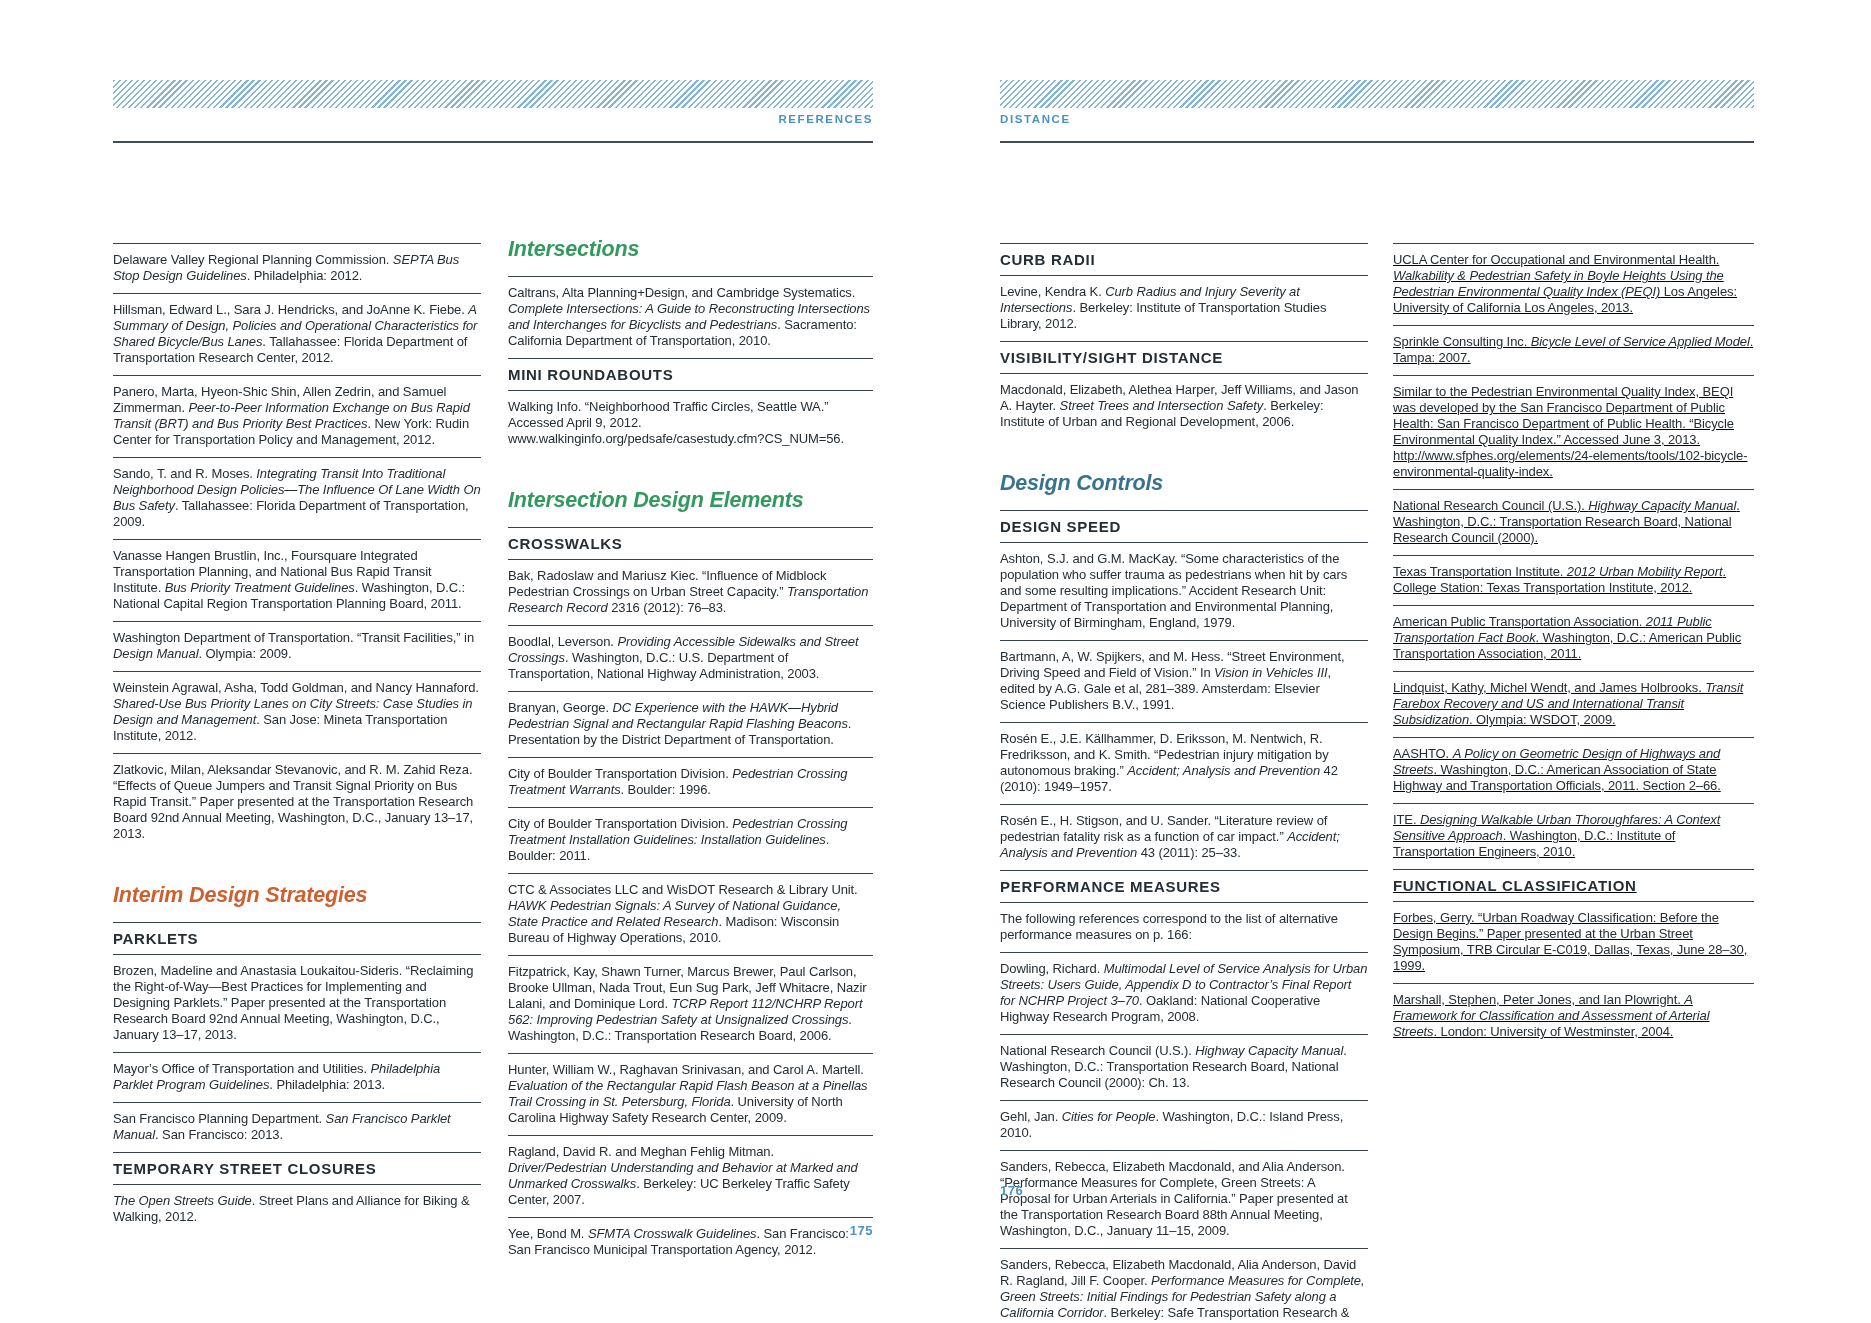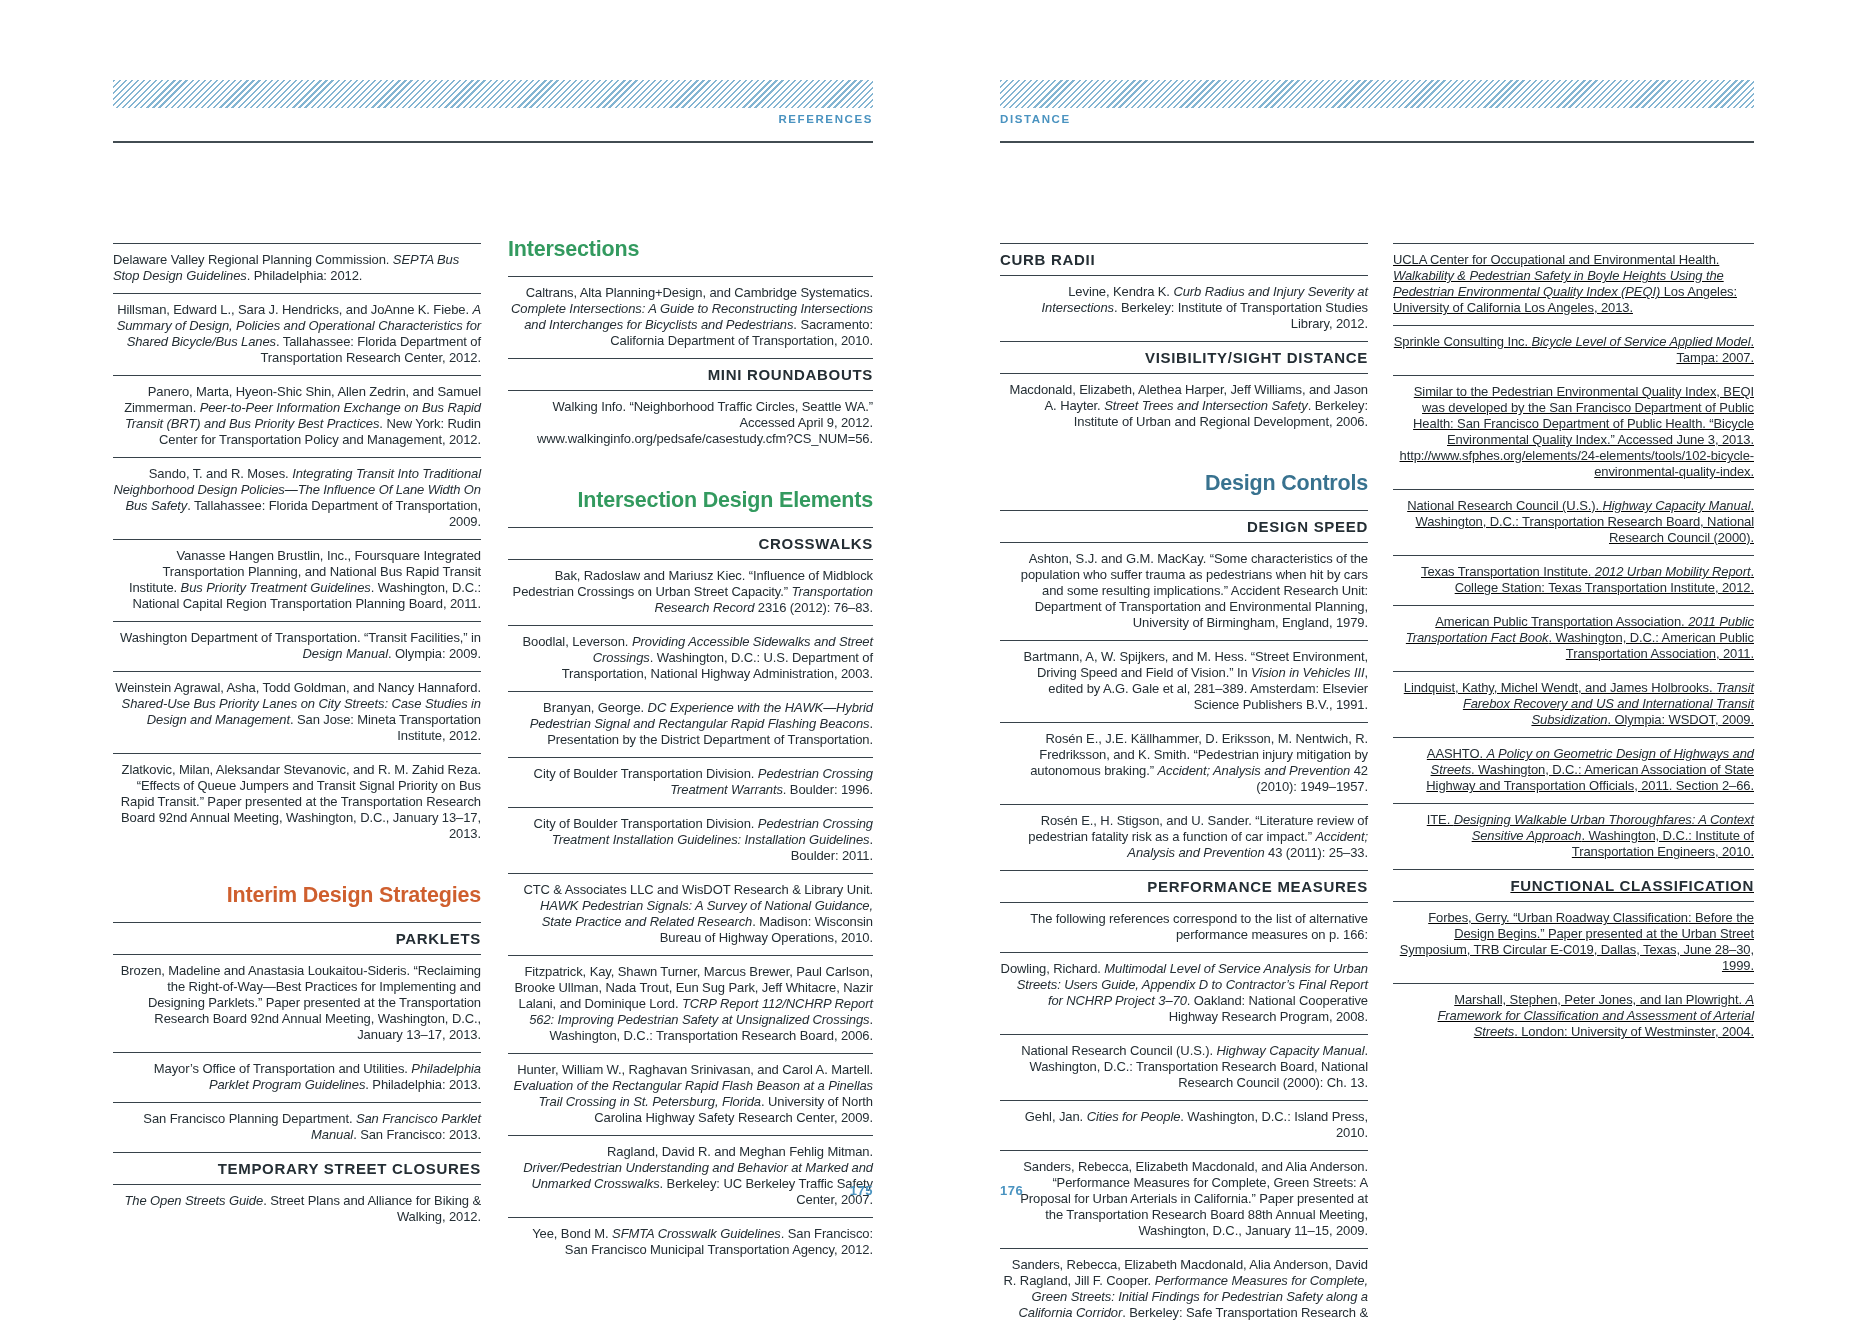--- a/index.html
+++ b/index.html
@@ -27,39 +27,39 @@
   .hrule-l{left:113px;width:760px;}
   .hrule-r{left:1000px;width:754px;}
   
   .column{top:243px;}
   .col-l1{left:113px;width:368px;}
   .col-l2{left:508px;width:365px;}
   .col-r1{left:1000px;width:368px;}
   .col-r2{left:1393px;width:361px;text-decoration:underline;}
   
   .block{border-top:1.5px solid #37424a;padding-top:8px;}
-  .block + .block{margin-top:9px;text-align:right;}
+  .block + .block{margin-top:9px;}
   .entry{
     font-size:13px;line-height:16px;color:#242e34;letter-spacing:-0.1px;
   }
   .entry i{font-style:italic;}
   .subhead{
     font-size:15px;font-weight:bold;letter-spacing:0.7px;color:#242e34;padding-top:9px;line-height:13px;
   }
   .heading{
     border-top:none;padding-top:0;margin-bottom:14px;
-    font-size:21.5px;font-weight:bold;letter-spacing:-0.2px;line-height:26px;
+    font-size:21.5px;font-weight:bold;letter-spacing:-0.2px;line-height:26px;font-style:italic;
   }
   .heading:not(:first-child){margin-top:40px;}
   .column > .heading:first-child{margin-top:-7px;}
   
   .page-number{
     top:1183px;font-size:13px;font-weight:bold;color:#4a93c0;letter-spacing:0.5px;
   }
-  .pn-l{left:513px;width:360px;text-align:right;}
+  .pn-l{left:513px;width:360px;text-align:right;margin-top:40px;}
   .pn-r{left:1000px;width:200px;text-align:left;}
 </style>
 </head>
 <body>
 
 <div>
   <div class="abs hatch bar-l"></div>
   <div class="abs page-label label-l">REFERENCES</div>
   <div class="abs hrule hrule-l"></div>
   <div class="abs column col-l1">

